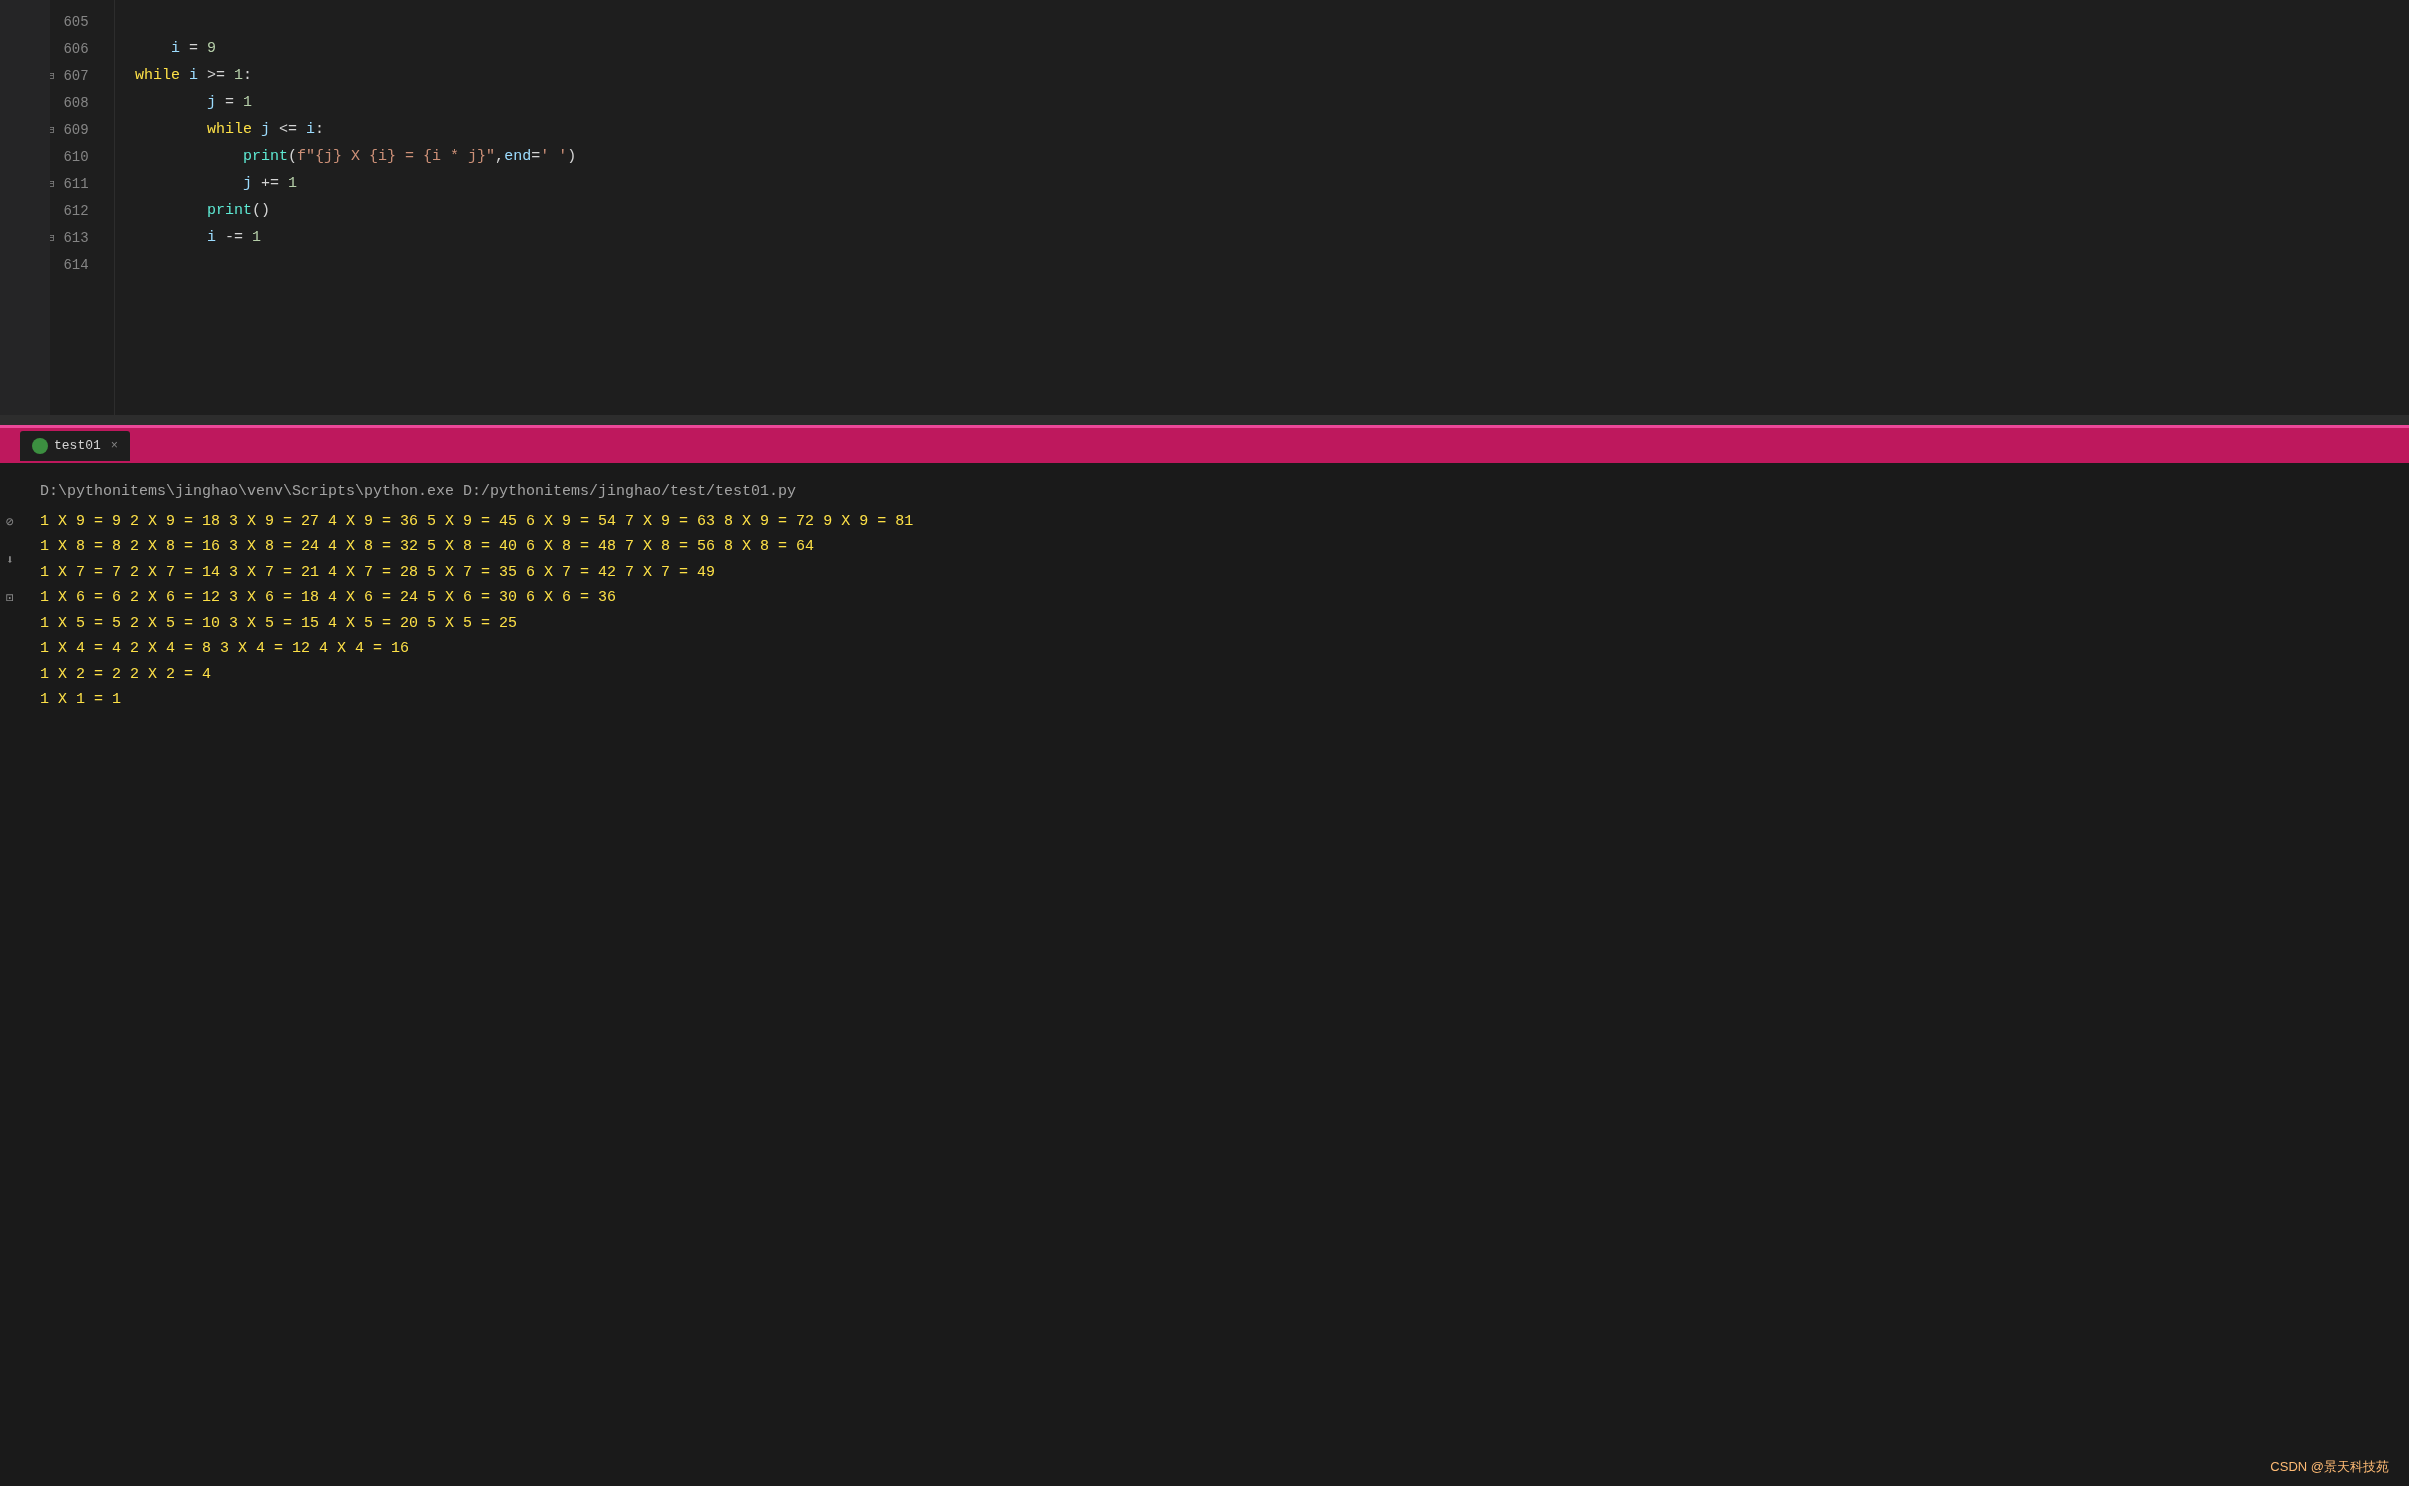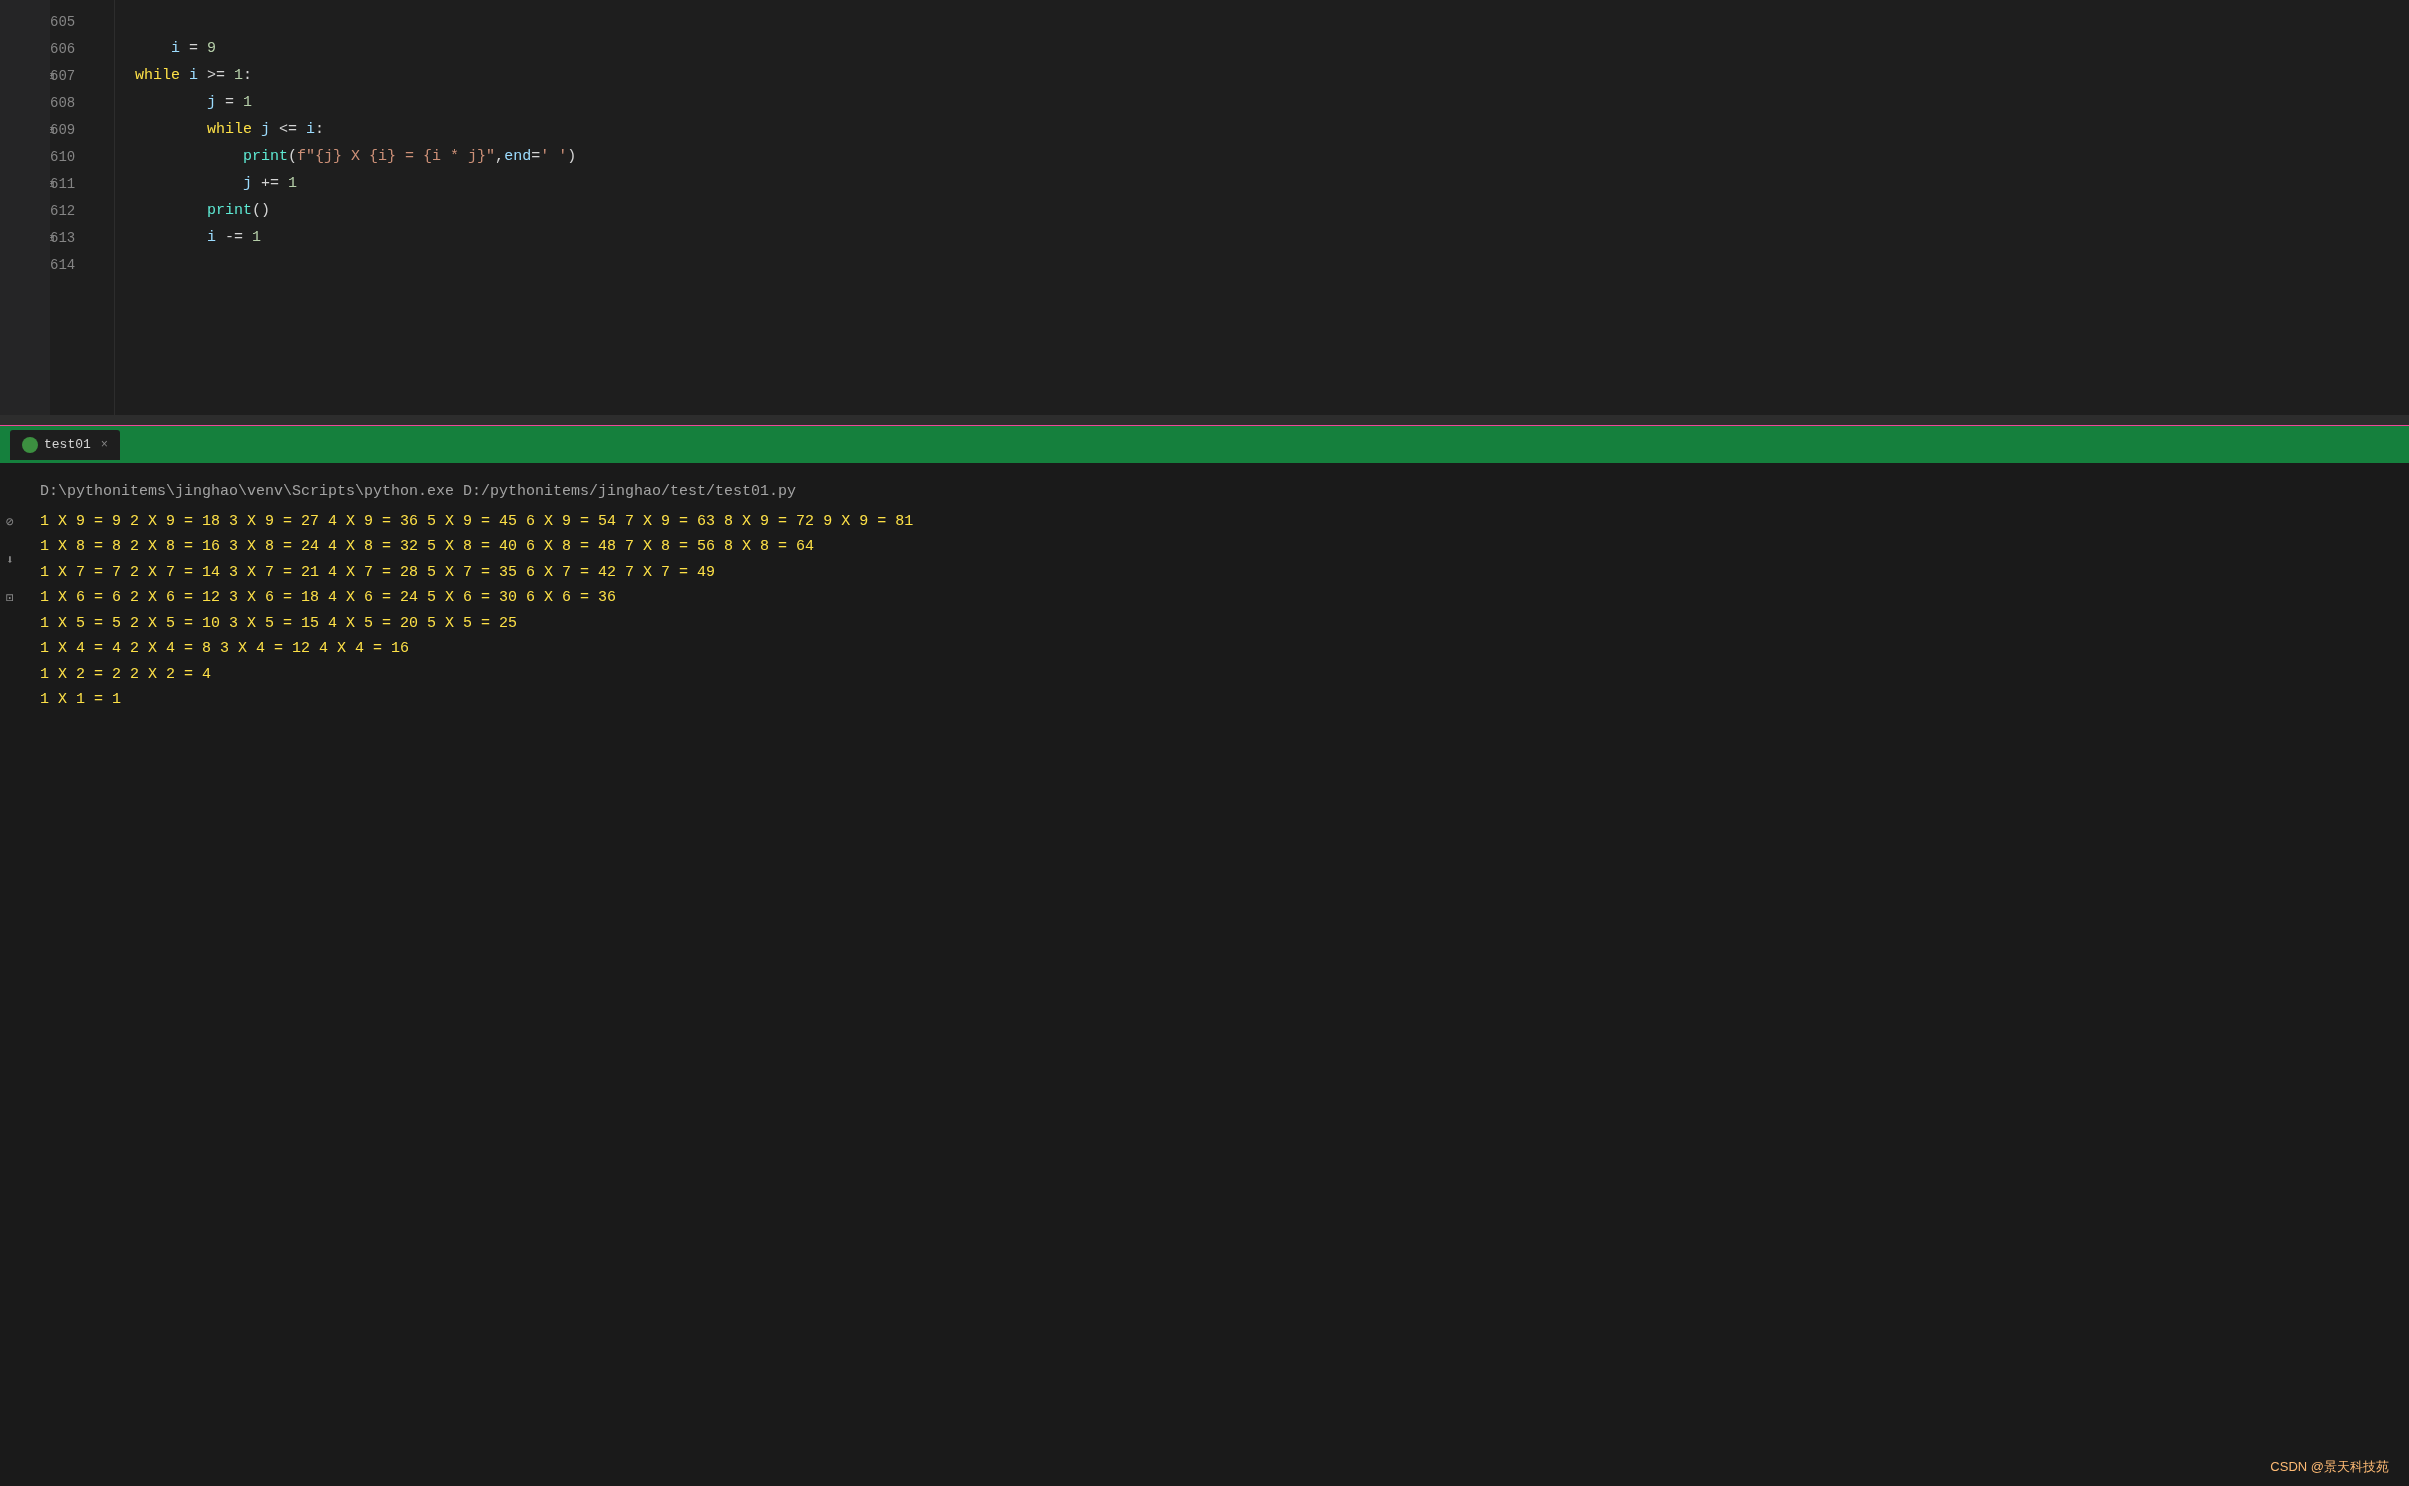--- a/index.html
+++ b/index.html
@@ -38,21 +38,21 @@
       text-align: right;
       min-width: 65px;
       user-select: none;
       flex-shrink: 0;
       border-right: 1px solid #2d2d2d;
     }
 
     .line-number {
       display: flex;
       align-items: center;
-      justify-content: flex-start;
+      justify-content: center;
       padding-right: 12px;
       height: 27px;
       font-size: 14px;
       color: #858585;
       position: relative;
     }
 
     .line-number .fold-icon {
       position: absolute;
       left: -2px;
@@ -85,25 +85,25 @@
     
     .editor-scrollbar {
       height: 10px;
       background: #2d2d2d;
       flex-shrink: 0;
     }
 
     
     .terminal-tabbar {
       height: 38px;
-      background: #15803d;
-      display: flex;
-      align-items: center;
-      padding: 0 10px;
-      border-top: 1px solid #ec4899;
+      background: #be185d;
+      display: flex;
+      align-items: center;
+      padding: 0 20px;
+      border-top: 3px solid #ec4899;
       flex-shrink: 0;
     }
 
     .terminal-tab {
       display: flex;
       align-items: center;
       padding: 0 12px;
       height: 30px;
       background: #1e1e1e;
       color: #d4d4d4;

